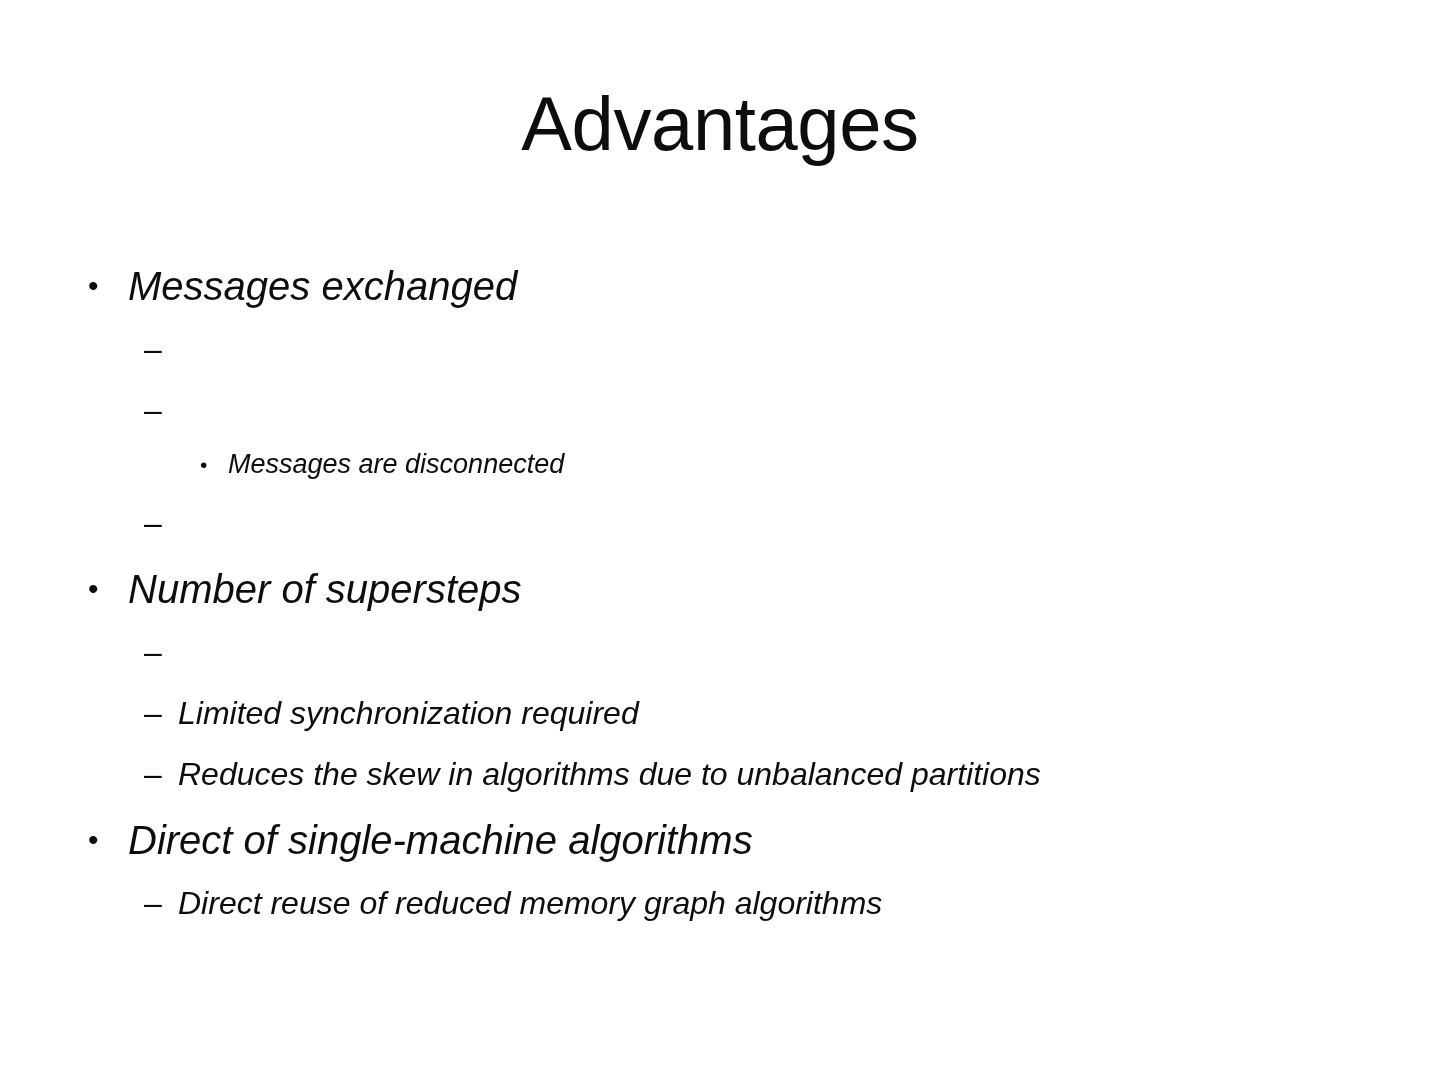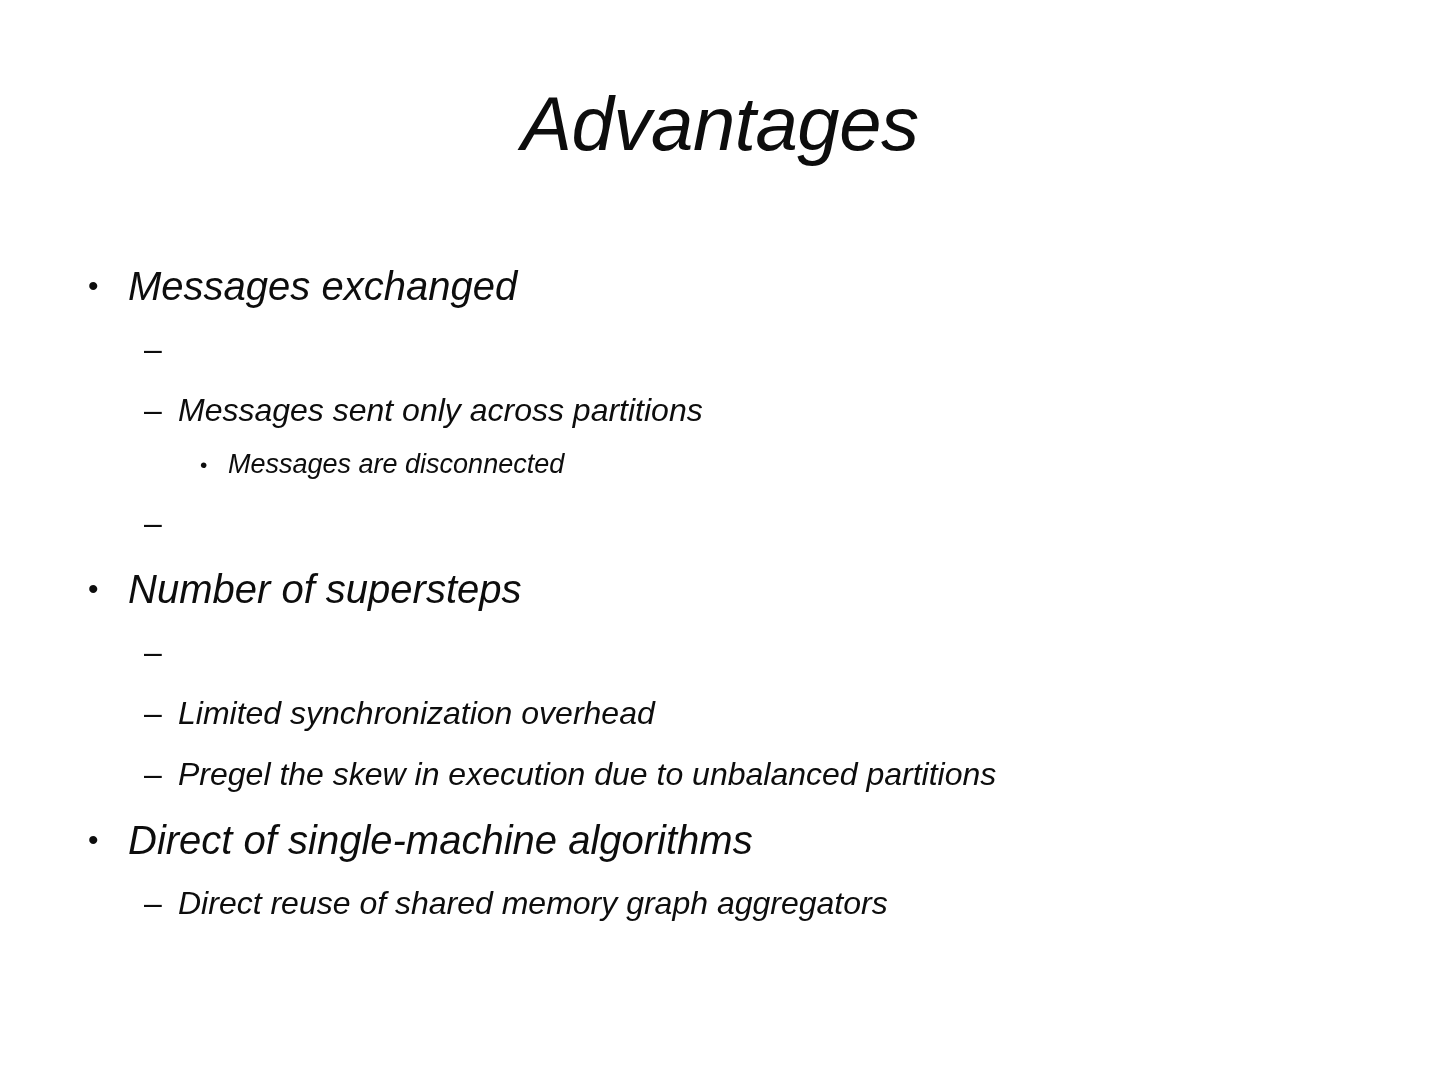--- a/index.html
+++ b/index.html
@@ -19,21 +19,20 @@
     -webkit-font-smoothing: antialiased;
   }
 
   
   #title-block {
     position: absolute;
     left: 0;
     top: 84px;
     width: 1440px;
     text-align: center;
-    font-style: italic;
   }
 
   #slide-title {
     display: inline-block;
     font-size: 76px;
     line-height: 1.05;
     font-weight: 400;
     letter-spacing: -0.4px;
     color: #0d0d0d;
     white-space: nowrap;
@@ -130,21 +129,20 @@
       <span class="marker">•</span>
       <span class="btext">Messages exchanged</span>
     </div>
 
     <div class="bullet-row lvl2 sp-l2-first">
       <span class="marker">–</span>
     </div>
 
     <div class="bullet-row lvl2 sp-l2">
       <span class="marker">–</span>
-      <span class="btext">Messages sent only across partitions</span>
     </div>
 
     <div class="bullet-row lvl3 sp-l3">
       <span class="marker">•</span>
       <span class="btext">Messages are disconnected</span>
     </div>
 
     <div class="bullet-row lvl2 sp-l2">
       <span class="marker">–</span>
     </div>
@@ -153,32 +151,32 @@
       <span class="marker">•</span>
       <span class="btext">Number of supersteps</span>
     </div>
 
     <div class="bullet-row lvl2 sp-l2-first">
       <span class="marker">–</span>
     </div>
 
     <div class="bullet-row lvl2 sp-l2">
       <span class="marker">–</span>
-      <span class="btext">Limited synchronization overhead</span>
+      <span class="btext">Limited synchronization required</span>
     </div>
 
     <div class="bullet-row lvl2 sp-l2">
       <span class="marker">–</span>
-      <span class="btext">Pregel the skew in execution due to unbalanced partitions</span>
+      <span class="btext">Reduces the skew in algorithms due to unbalanced partitions</span>
     </div>
 
     <div class="bullet-row lvl1 sp-l1">
       <span class="marker">•</span>
       <span class="btext">Direct of single-machine algorithms</span>
     </div>
 
     <div class="bullet-row lvl2 sp-l2-first">
       <span class="marker">–</span>
-      <span class="btext">Direct reuse of shared memory graph aggregators</span>
+      <span class="btext">Direct reuse of reduced memory graph algorithms</span>
     </div>
 
   </div>
 </div>
 
 </body></html>

